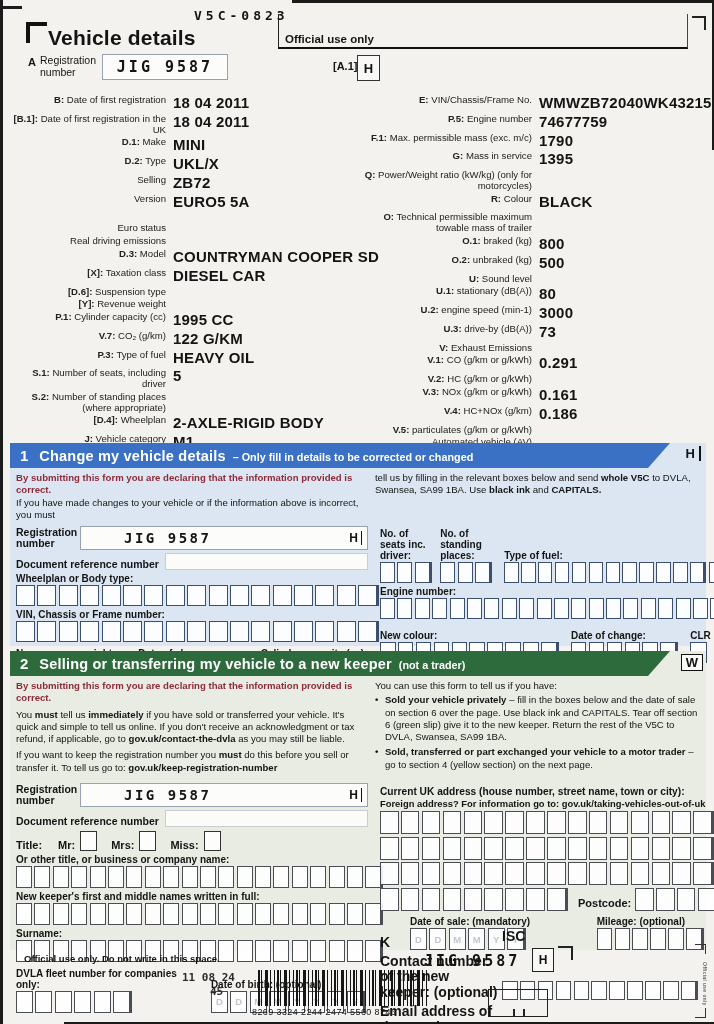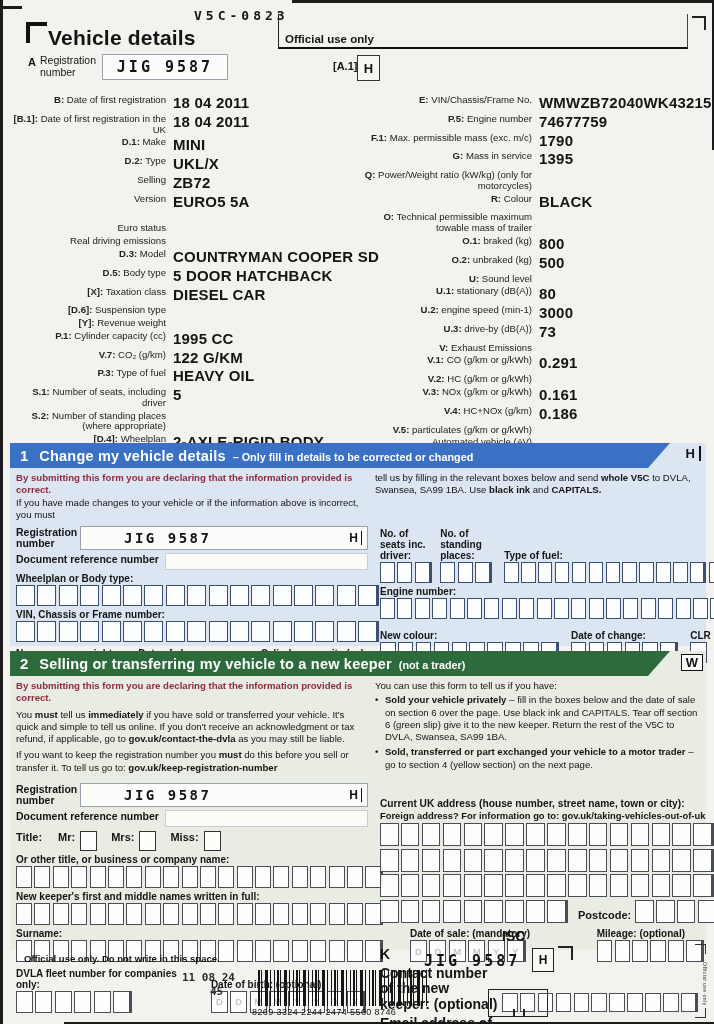--- a/index.html
+++ b/index.html
@@ -61,37 +61,37 @@
 
   .fields{display:flex;padding:2px 6px}
   .fields .lcol{width:352px;padding-right:12px}
   .fields .rcol{width:326px}
 
   .regrow{display:flex;align-items:center;margin:1px 0 3px 0}
   .regrow .lab{width:64px;font-size:10.5px;font-weight:bold;line-height:1.05}
   .regbox{flex:1;height:22px;background:#fcfcfa;border:1px solid #98a1b0;display:flex;align-items:center;justify-content:space-between;padding:0 5px}
   .regbox .val{font-family:"DejaVu Sans Mono",monospace;font-weight:bold;font-size:14px;letter-spacing:2.5px;margin-left:38px}
   .regbox .mk{font-weight:bold;font-size:12px;border-right:1.5px solid #111;padding-right:3px}
-  .docrow{display:flex;align-items:flex-start;margin:2px 0 3px 0}
+  .docrow{display:flex;align-items:flex-end;margin:2px 0 3px 0}
   .docrow .lab{font-size:10.5px;font-weight:bold;margin-right:6px}
   .docbox{height:15px;background:#fbfbf7;border:1px solid #c9ccd0;flex:1}
 
   .flab{font-size:10px;font-weight:bold;margin:3px 0 1px 0;line-height:1.1}
   .comb{display:flex;align-items:center}
   .cell{width:var(--cw,17px);height:var(--ch,19px);border:1.4px solid #3d4f6e;background:rgba(255,255,255,.9);
         margin-right:2.4px;flex:0 0 auto;display:flex;align-items:center;justify-content:center;
         font-size:9.5px;font-weight:bold;color:#c4c6ca}
   .comb:not(.plain) .cell:last-child{border-right-width:3px}
   #section2 .cell{border-color:#4a4e54}
   .grp{margin-right:10px}
   .rowflex{display:flex;align-items:flex-end}
   .ymark{font-weight:bold;font-size:13px;padding:0 3px;border-right:2.5px solid #152547;height:19px;line-height:19px}
   .spacer{flex:1}
   .tiny-info{font-size:9.2px;margin-top:2px}
-  .titlerow{display:flex;align-items:flex-start;margin:4px 0 2px 0;font-size:11px;font-weight:bold}
+  .titlerow{display:flex;align-items:flex-end;margin:4px 0 2px 0;font-size:11px;font-weight:bold}
   .titlerow .tcell{width:15px;height:18px;border:1.4px solid #333;background:#fdfdfb;margin:0 14px 0 5px}
   .lab2{font-size:14px;font-weight:bold;line-height:1.1;width:122px;flex:0 0 auto;padding-right:0}
   .emailbox{flex:1;height:17px;border:1px solid #6f737a;border-radius:8px;background:#fdfdfb}
   .addr-row{margin-bottom:2.5px}
 
   
   #foot-note{left:24px;top:953px;font-size:9.5px;font-weight:bold}
   #stamp1{left:182px;top:971px;font-family:"DejaVu Sans Mono",monospace;font-weight:bold;font-size:11px;color:#2c2c2c}
   #stamp2{left:210px;top:985px;font-family:"DejaVu Sans Mono",monospace;font-weight:bold;font-size:11px;color:#2c2c2c}
   #barcode{left:258px;top:970px;width:170px;height:36px;background:repeating-linear-gradient(90deg,#151515 0 2px,transparent 2px 3px,#151515 3px 4px,transparent 4px 7px,#151515 7px 10px,transparent 10px 12px,#151515 12px 13px,transparent 13px 16px,#151515 16px 17px,transparent 17px 19px)}
@@ -173,24 +173,20 @@
       <div class="vrow">
         <span class="lbl"><span class="code"></span> <span>Real driving emissions</span></span>
         <span class="val"></span>
       </div>
 
       <div class="vrow">
         <span class="lbl"><span class="code">D.3:</span> <span>Model</span></span>
         <span class="val">COUNTRYMAN COOPER SD</span>
       </div>
 
-      <div class="vrow">
-        <span class="lbl"><span class="code">D.5:</span> <span>Body type</span></span>
-        <span class="val">5 DOOR HATCHBACK</span>
-      </div>
 
       <div class="vrow">
         <span class="lbl"><span class="code">[X]:</span> <span>Taxation class</span></span>
         <span class="val">DIESEL CAR</span>
       </div>
 
       <div class="vrow">
         <span class="lbl"><span class="code">[D.6]:</span> <span>Suspension type</span></span>
         <span class="val"></span>
       </div>
@@ -732,21 +728,21 @@
               <span class="cell">Y</span>
               <span class="cell">Y</span>
               <span class="cell">Y</span>
               <span class="cell">Y</span>
             </div>
         </div>
       </div>
     </div>
 
     <div class="rcol">
-      <div class="flab" style="font-size:10.2px;margin-top:16px">Current UK address (house number, street name, town or city):</div>
+      <div class="flab" style="font-size:10.2px;margin-top:4px">Current UK address (house number, street name, town or city):</div>
       <div style="font-size:9.4px;font-weight:bold;margin-bottom:2px">
         <span>Foreign address? For information go to: </span><span>gov.uk/taking-vehicles-out-of-uk</span>
       </div>
       <div class="comb addr-row" style="--cw:16.5px;--ch:21px">
           <span class="cell"></span>
           <span class="cell"></span>
           <span class="cell"></span>
           <span class="cell"></span>
           <span class="cell"></span>
           <span class="cell"></span>

